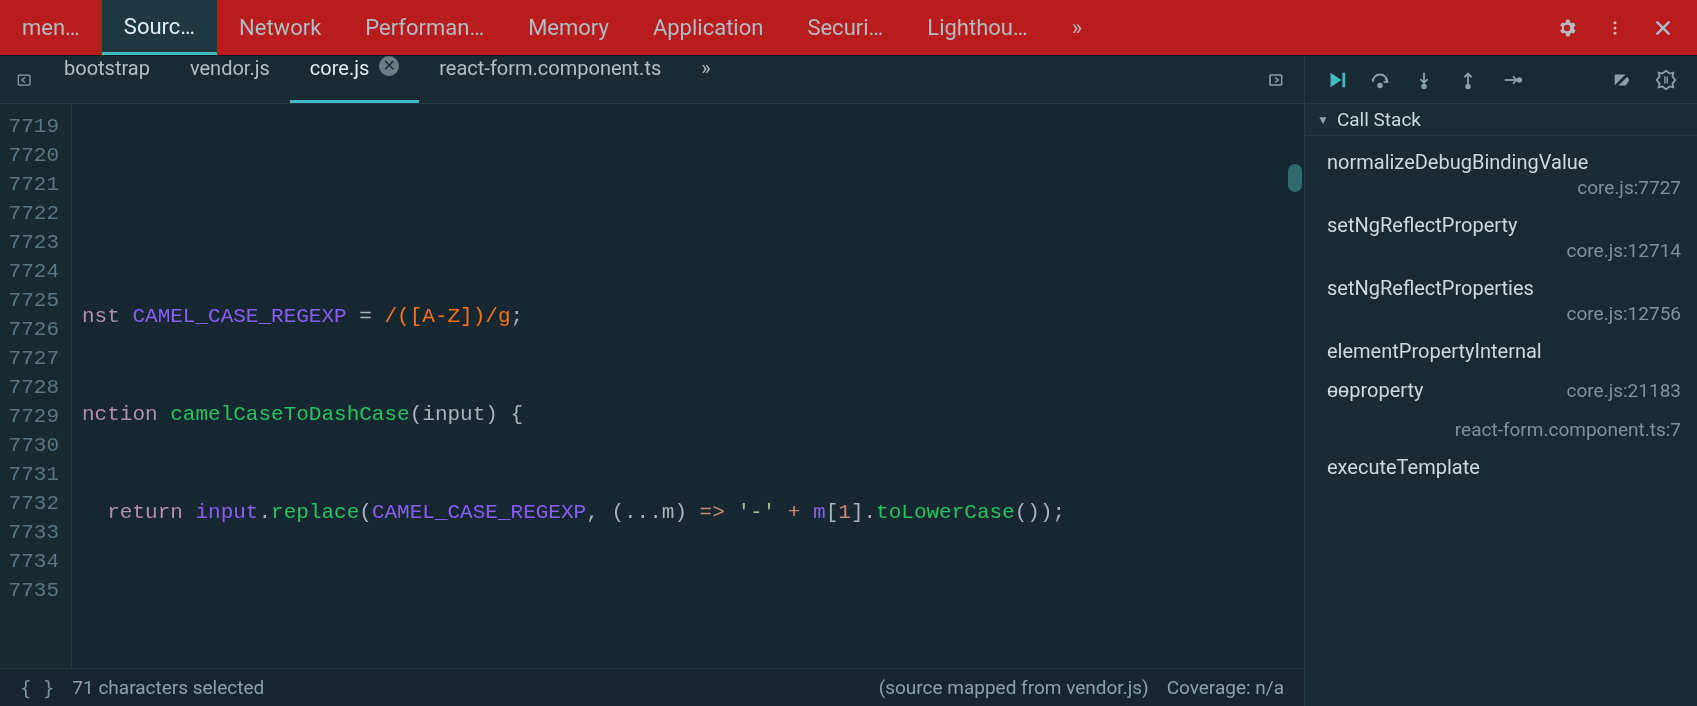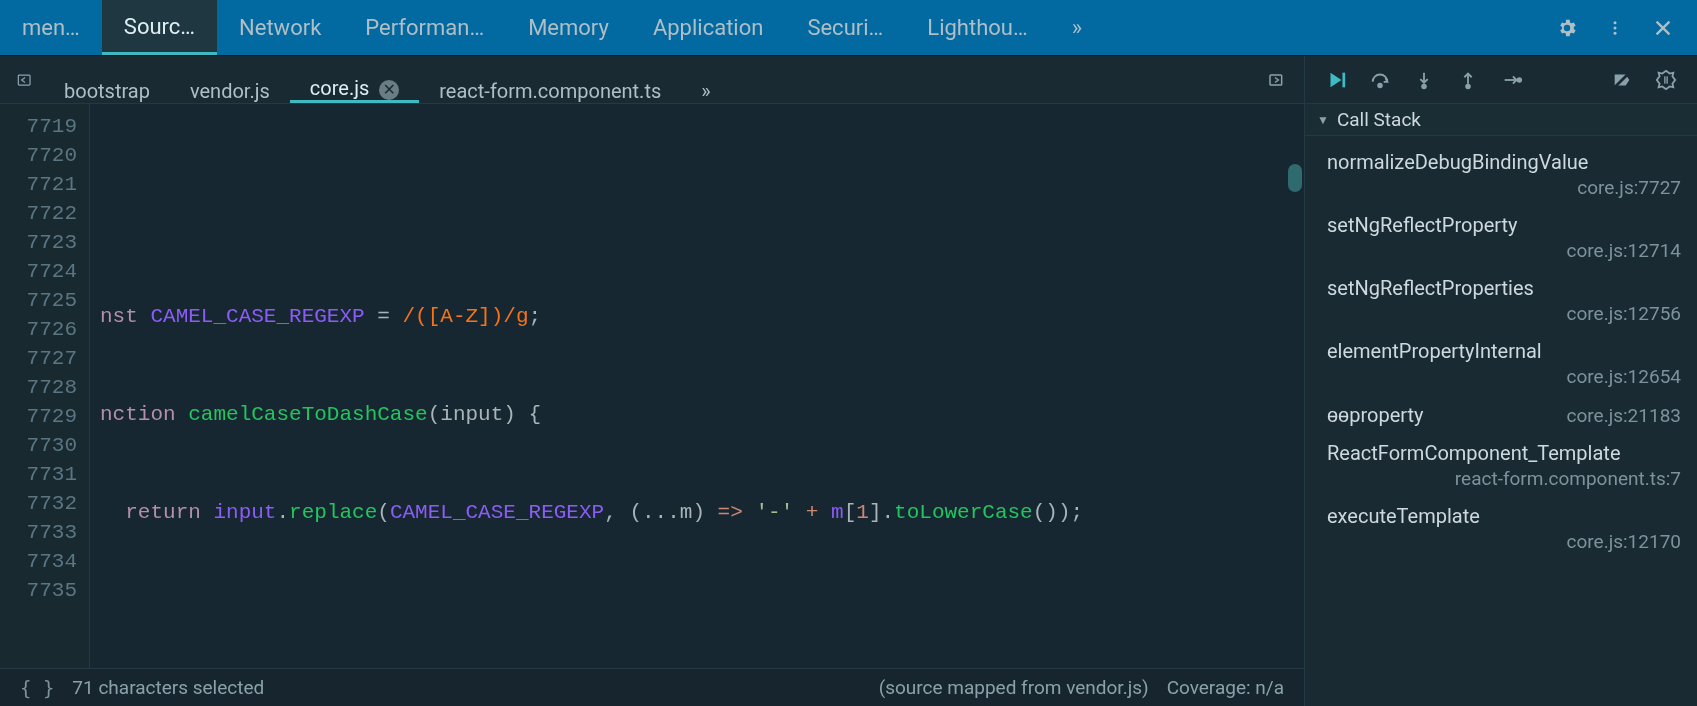--- a/index.html
+++ b/index.html
@@ -10,21 +10,21 @@
     font-size: 18px;
     width: 1697px;
     height: 706px;
     overflow: hidden;
     display: flex;
     flex-direction: column;
   }
   
   .top-tabs {
     height: 56px;
-    background: #0369a1;
+    background: #b91c1c;
     display: flex;
     align-items: stretch;
     border-bottom: 1px solid #0d1a21;
     position: relative;
   }
   .top-tabs .tab {
     padding: 0 22px;
     display: flex;
     align-items: center;
     color: #b0bec5;
@@ -88,21 +88,21 @@
     width: 38px;
     display: flex;
     align-items: center;
     justify-content: center;
     color: #8aa1aa;
   }
   .go-btn svg { width: 20px; height: 20px; fill: none; stroke: #8aa1aa; stroke-width: 1.5; }
   .file-tab {
     padding: 0 20px;
     display: flex;
-    align-items: flex-end;
+    align-items: flex-start;
     gap: 10px;
     color: #b0bec5;
     cursor: pointer;
     font-size: 20px;
   }
   .file-tab.active {
     color: #dfeef4;
     border-bottom: 3px solid #3fbac2;
   }
   .close-badge {
@@ -130,21 +130,21 @@
   .code-wrap {
     flex: 1;
     display: flex;
     overflow: hidden;
     background: #172732;
     font-family: "Consolas", "Menlo", "Courier New", monospace;
     font-size: 21px;
     position: relative;
   }
   .gutter {
-    width: 90px;
+    width: 72px;
     text-align: right;
     padding: 8px 6px 0 0;
     color: #5a7683;
     background: #18292f;
     border-right: 1px solid #233a44;
     user-select: none;
   }
   .gutter div { height: 29px; line-height: 29px; padding-right: 6px;}
   .code {
     flex: 1;
@@ -474,29 +474,26 @@
       <div class="frame">
         <div class="fname">setNgReflectProperty</div>
         <div class="floc">core.js:12714</div>
       </div>
       <div class="frame">
         <div class="fname">setNgReflectProperties</div>
         <div class="floc">core.js:12756</div>
       </div>
       <div class="frame">
         <div class="fname">elementPropertyInternal</div>
-        <div class="floc">core.js:12654</div>
       </div>
       <div class="frame single-line">
         <div class="fname">ɵɵproperty</div>
         <div class="floc">core.js:21183</div>
       </div>
       <div class="frame">
-        <div class="fname">ReactFormComponent_Template</div>
         <div class="floc">react-form.component.ts:7</div>
       </div>
       <div class="frame">
         <div class="fname">executeTemplate</div>
-        <div class="floc">core.js:12170</div>
       </div>
     </div>
   </div>
 </div>
 
 </body></html>

